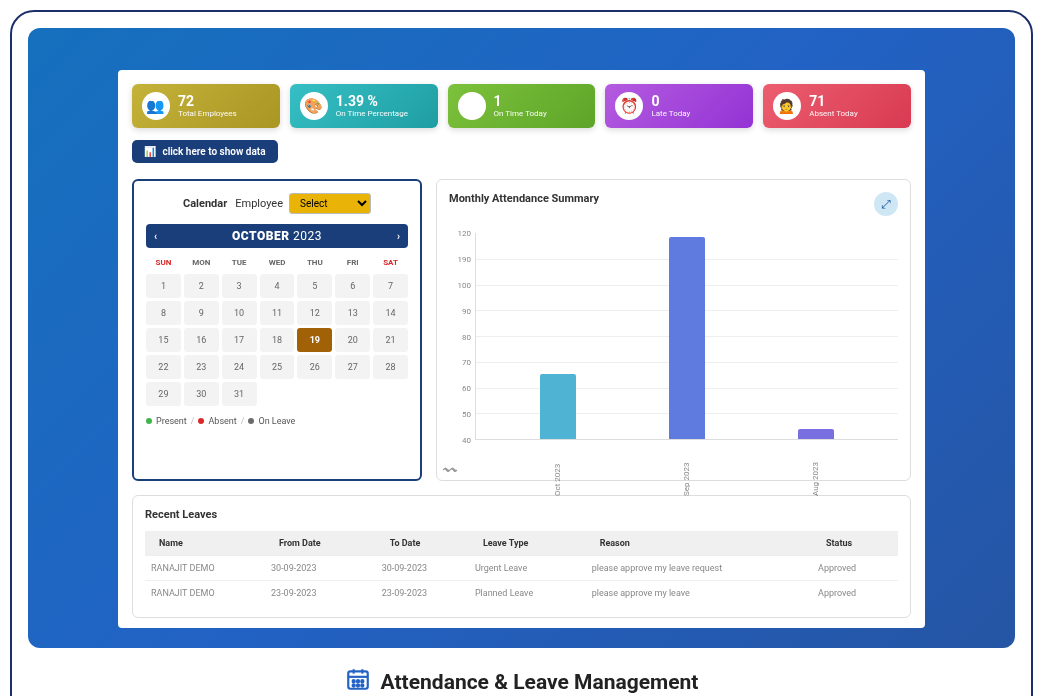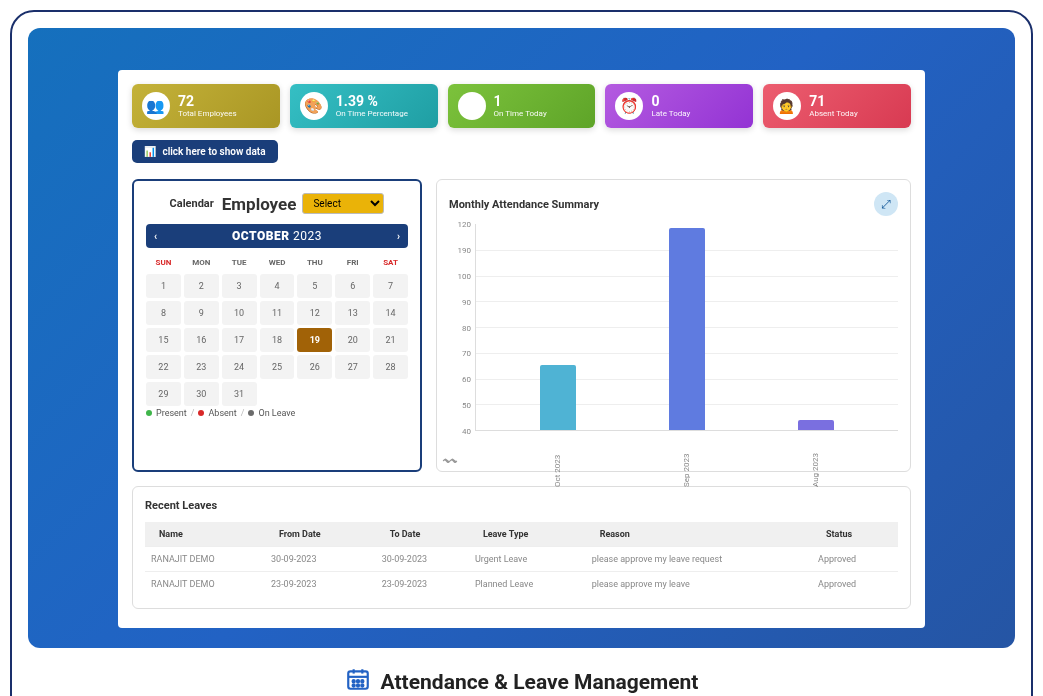--- a/index.html
+++ b/index.html
@@ -10,35 +10,35 @@
 .stats-row{display:flex;gap:10px;margin-bottom:12px}
 .stat{flex:1;border-radius:6px;padding:8px 10px;display:flex;align-items:center;gap:8px;color:#fff;box-shadow:0 2px 6px rgba(0,0,0,.15)}
 .stat-ico{width:28px;height:28px;background:#fff;border-radius:50%;display:flex;align-items:center;justify-content:center;font-size:15px}
 .stat-v{font-size:14px;font-weight:700;line-height:1.1}
 .stat-l{font-size:8px;opacity:.95}
 .show-btn{background:#1a3e7a;color:#fff;border:none;border-radius:5px;padding:6px 12px;font-size:10px;font-weight:600;display:inline-flex;align-items:center;gap:6px;cursor:pointer;margin-bottom:16px}
 .panels{display:flex;gap:14px;margin-bottom:14px}
 .cal-panel{width:290px;border:2px solid #1a3e7a;border-radius:6px;padding:12px}
 .cal-top{display:flex;align-items:center;justify-content:center;gap:8px;margin-bottom:10px}
 .cal-title{font-size:11px;font-weight:700;color:#333}
-.emp-lbl{font-size:17px;font-weight:700;color:#333}
+.emp-lbl{font-size:11px;font-weight:400;color:#333}
 .emp-sel{font-size:10px;padding:3px 6px;border:1px solid #bbb;border-radius:3px;background:#eab308;width:82px}
 .cal-hdr{background:#1a3e7a;color:#fff;display:flex;align-items:center;justify-content:space-between;padding:5px 8px;border-radius:4px;margin-bottom:6px}
 .cal-nav{cursor:pointer;font-size:10px;font-weight:700}
 .cal-month{font-size:12px;font-weight:700;letter-spacing:.5px}
 .cal-month span{font-weight:400}
 .cal-days{display:grid;grid-template-columns:repeat(7,1fr);gap:3px;text-align:center}
 .dayh{font-size:8px;font-weight:700;padding:4px 0;color:#666}
 .dayh.we{color:#d82828}
 .dayc{font-size:9px;padding:7px 0;background:#f3f3f3;border-radius:3px;color:#666;cursor:pointer}
 .dayc.cur{background:#a16207;color:#fff;font-weight:700}
-.legend{font-size:9px;color:#555;margin-top:2px;display:flex;gap:4px;align-items:center}
+.legend{font-size:9px;color:#555;margin-top:10px;display:flex;gap:4px;align-items:center}
 .dot{width:6px;height:6px;border-radius:50%;display:inline-block}
 .chart-panel{flex:1;border:1px solid #ddd;border-radius:6px;padding:12px;position:relative}
-.chart-hdr{display:flex;justify-content:space-between;align-items:center;margin-bottom:8px}
+.chart-hdr{display:flex;justify-content:space-between;align-items:flex-start;margin-bottom:17px}
 .chart-title{font-size:11px;font-weight:700;color:#333}
 .expand{width:24px;height:24px;background:#cfe6f5;border-radius:50%;display:flex;align-items:center;justify-content:center;cursor:pointer;color:#1a5d9c;font-size:12px}
 .chart-area{position:relative;height:235px;padding-left:26px}
 .yaxis{position:absolute;left:0;top:0;bottom:28px;width:24px}
 .ytick{position:absolute;right:2px;font-size:8px;color:#888;transform:translateY(-50%)}
 .plot{position:relative;height:207px;border-left:1px solid #ddd;border-bottom:1px solid #ddd}
 .grid{position:absolute;left:0;right:0;border-top:1px solid #eee}
 .bars{position:absolute;inset:0;display:flex;justify-content:space-around;align-items:flex-end;padding:0 18px}
 .bar{width:36px;border-radius:2px 2px 0 0}
 .xlabels{display:flex;justify-content:space-around;padding:6px 18px 0}

